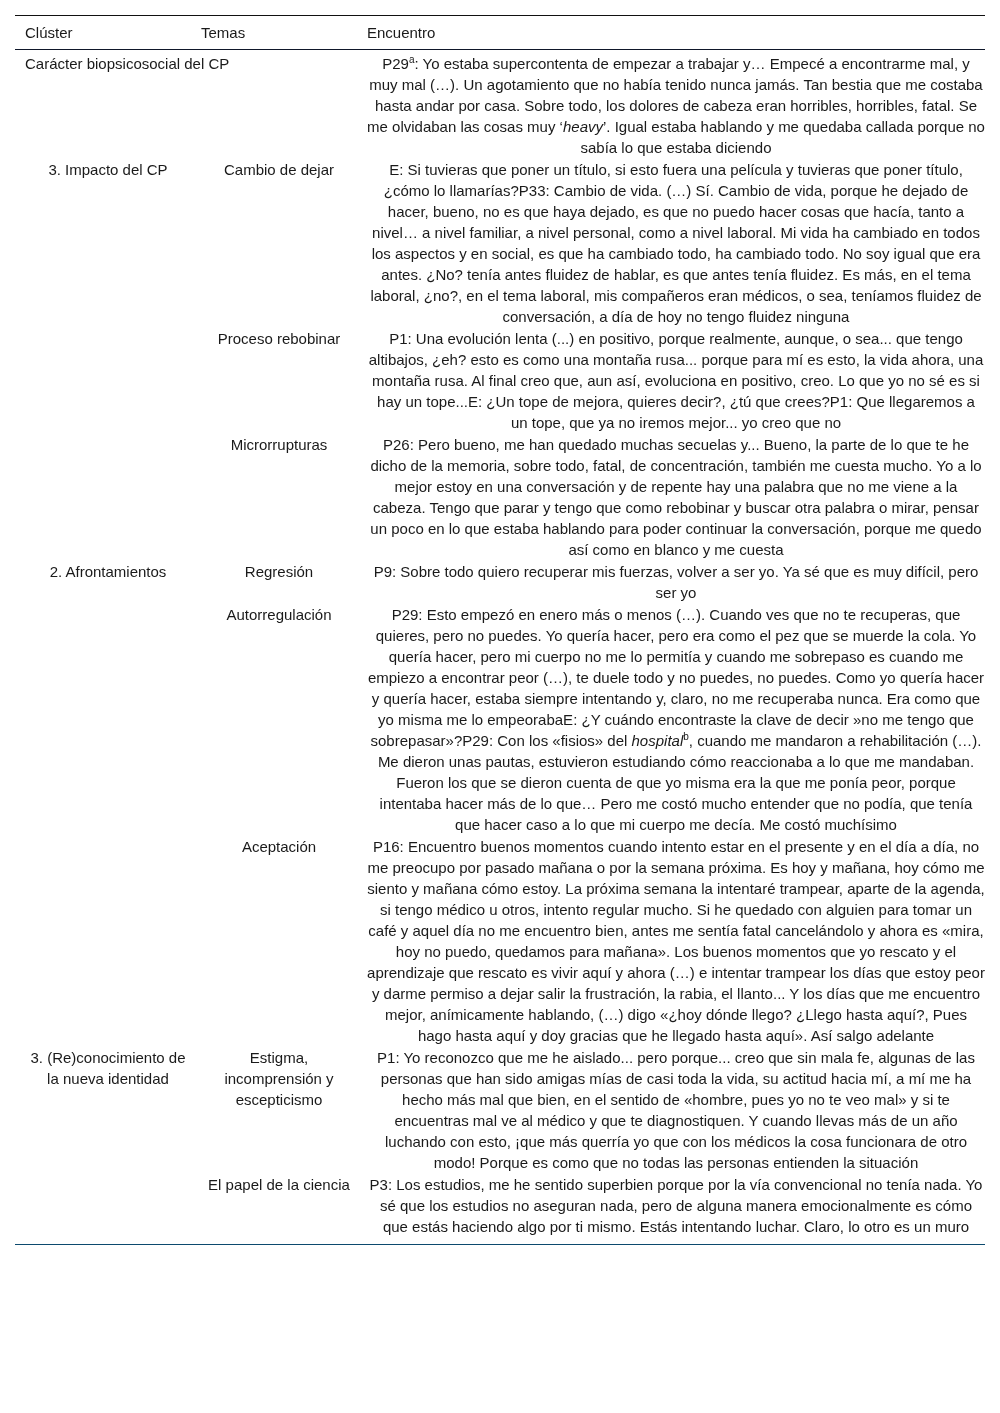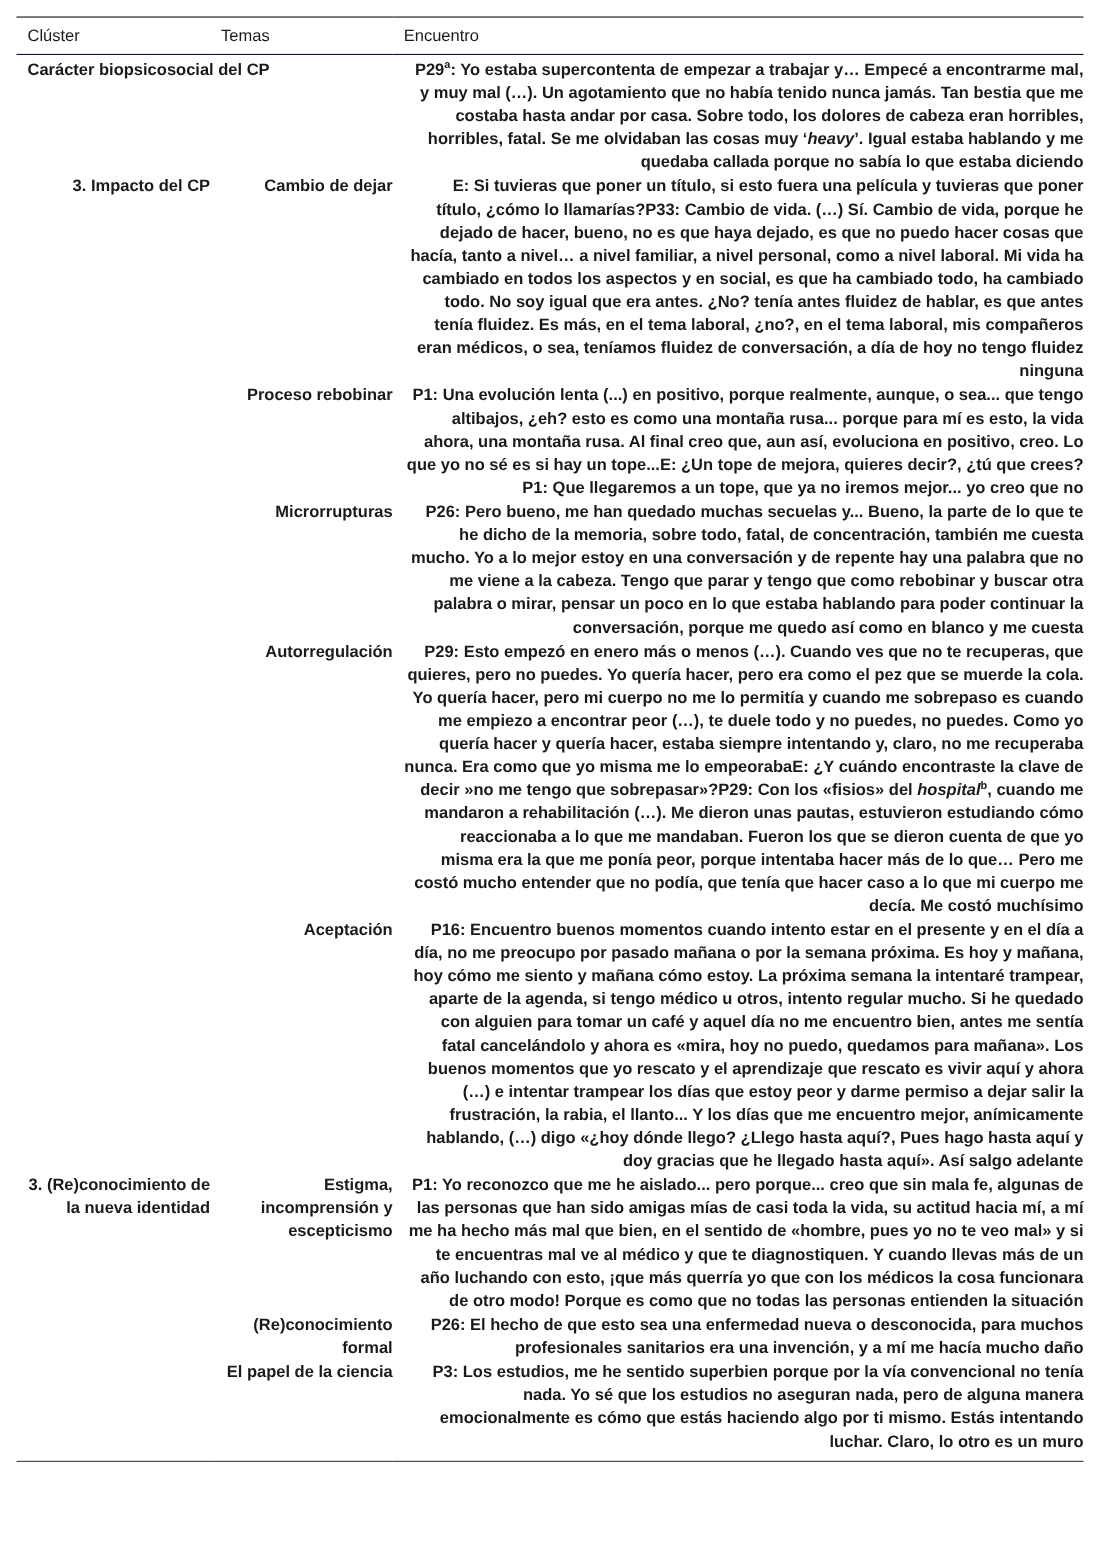--- a/index.html
+++ b/index.html
@@ -13,22 +13,21 @@
   col.c1 { width: 176px; }
   col.c2 { width: 166px; }
   col.c3 { width: 628px; }
   thead tr { border-top: 1px solid #111; border-bottom: 1px solid #0f172a; }
   thead th {
     font-weight: normal; text-align: left; padding: 7px 0 7px 10px;
     line-height: 19px; height: 16px; vertical-align: top;
   }
   tbody td {
     vertical-align: top; padding: 1px 0 0 10px; line-height: 21px;
-    text-align: right;
-    font-weight: bold;
+    text-align: center;
   }
   tbody tr:last-child td { padding-bottom: 7px; }
   tbody tr:last-child { border-bottom: 1px solid #0c4a6e; }
   td.cluster-span { white-space: nowrap; overflow: visible; }
   sup { font-size: 10px; line-height: 0; vertical-align: 6px; }
   em { font-style: italic; }
   tr.first td { padding-top: 3px; }
 </style>
 </head>
 <body>
@@ -62,39 +61,39 @@
         <td></td>
         <td>Proceso rebobinar</td>
         <td>P1: Una evolución lenta (...) en positivo, porque realmente, aunque, o sea... que tengo altibajos, ¿eh? esto es como una montaña rusa... porque para mí es esto, la vida ahora, una montaña rusa. Al final creo que, aun así, evoluciona en positivo, creo. Lo que yo no sé es si hay un tope...E: ¿Un tope de mejora, quieres decir?, ¿tú que crees?P1: Que llegaremos a un tope, que ya no iremos mejor... yo creo que no</td>
       </tr>
       <tr>
         <td></td>
         <td>Microrrupturas</td>
         <td>P26: Pero bueno, me han quedado muchas secuelas y... Bueno, la parte de lo que te he dicho de la memoria, sobre todo, fatal, de concentración, también me cuesta mucho. Yo a lo mejor estoy en una conversación y de repente hay una palabra que no me viene a la cabeza. Tengo que parar y tengo que como rebobinar y buscar otra palabra o mirar, pensar un poco en lo que estaba hablando para poder continuar la conversación, porque me quedo así como en blanco y me cuesta</td>
       </tr>
       <tr>
+        <td>2. Afrontamientos</td>
+        <td>Regresión</td>
+        <td>P9: Sobre todo quiero recuperar mis fuerzas, volver a ser yo. Ya sé que es muy difícil, pero ser yo</td>
+      </tr>
+      <tr>
         <td></td>
         <td>Autorregulación</td>
         <td><span>P29: Esto empezó en enero más o menos (…). Cuando ves que no te recuperas, que quieres, pero no puedes. Yo quería hacer, pero era como el pez que se muerde la cola. Yo quería hacer, pero mi cuerpo no me lo permitía y cuando me sobrepaso es cuando me empiezo a encontrar peor (…), te duele todo y no puedes, no puedes. Como yo quería hacer y quería hacer, estaba siempre intentando y, claro, no me recuperaba nunca. Era como que yo misma me lo empeorabaE: ¿Y cuándo encontraste la clave de decir »no me tengo que sobrepasar»?P29: Con los «fisios» del </span><em>hospital</em><sup>b</sup><span>, cuando me mandaron a rehabilitación (…). Me dieron unas pautas, estuvieron estudiando cómo reaccionaba a lo que me mandaban. Fueron los que se dieron cuenta de que yo misma era la que me ponía peor, porque intentaba hacer más de lo que… Pero me costó mucho entender que no podía, que tenía que hacer caso a lo que mi cuerpo me decía. Me costó muchísimo</span></td>
       </tr>
       <tr>
         <td></td>
         <td>Aceptación</td>
         <td>P16: Encuentro buenos momentos cuando intento estar en el presente y en el día a día, no me preocupo por pasado mañana o por la semana próxima. Es hoy y mañana, hoy cómo me siento y mañana cómo estoy. La próxima semana la intentaré trampear, aparte de la agenda, si tengo médico u otros, intento regular mucho. Si he quedado con alguien para tomar un café y aquel día no me encuentro bien, antes me sentía fatal cancelándolo y ahora es «mira, hoy no puedo, quedamos para mañana». Los buenos momentos que yo rescato y el aprendizaje que rescato es vivir aquí y ahora (…) e intentar trampear los días que estoy peor y darme permiso a dejar salir la frustración, la rabia, el llanto... Y los días que me encuentro mejor, anímicamente hablando, (…) digo «¿hoy dónde llego? ¿Llego hasta aquí?, Pues hago hasta aquí y doy gracias que he llegado hasta aquí». Así salgo adelante</td>
       </tr>
       <tr>
         <td>3. (Re)conocimiento de la nueva identidad</td>
         <td>Estigma, incomprensión y escepticismo</td>
         <td>P1: Yo reconozco que me he aislado... pero porque... creo que sin mala fe, algunas de las personas que han sido amigas mías de casi toda la vida, su actitud hacia mí, a mí me ha hecho más mal que bien, en el sentido de «hombre, pues yo no te veo mal» y si te encuentras mal ve al médico y que te diagnostiquen. Y cuando llevas más de un año luchando con esto, ¡que más querría yo que con los médicos la cosa funcionara de otro modo! Porque es como que no todas las personas entienden la situación</td>
       </tr>
       <tr>
         <td></td>
-        <td>(Re)conocimiento formal</td>
-        <td>P26: El hecho de que esto sea una enfermedad nueva o desconocida, para muchos profesionales sanitarios era una invención, y a mí me hacía mucho daño</td>
-      </tr>
-      <tr>
-        <td></td>
         <td>El papel de la ciencia</td>
         <td>P3: Los estudios, me he sentido superbien porque por la vía convencional no tenía nada. Yo sé que los estudios no aseguran nada, pero de alguna manera emocionalmente es cómo que estás haciendo algo por ti mismo. Estás intentando luchar. Claro, lo otro es un muro</td>
       </tr>
     </tbody>
   </table>
 </div>
 
 </body></html>

